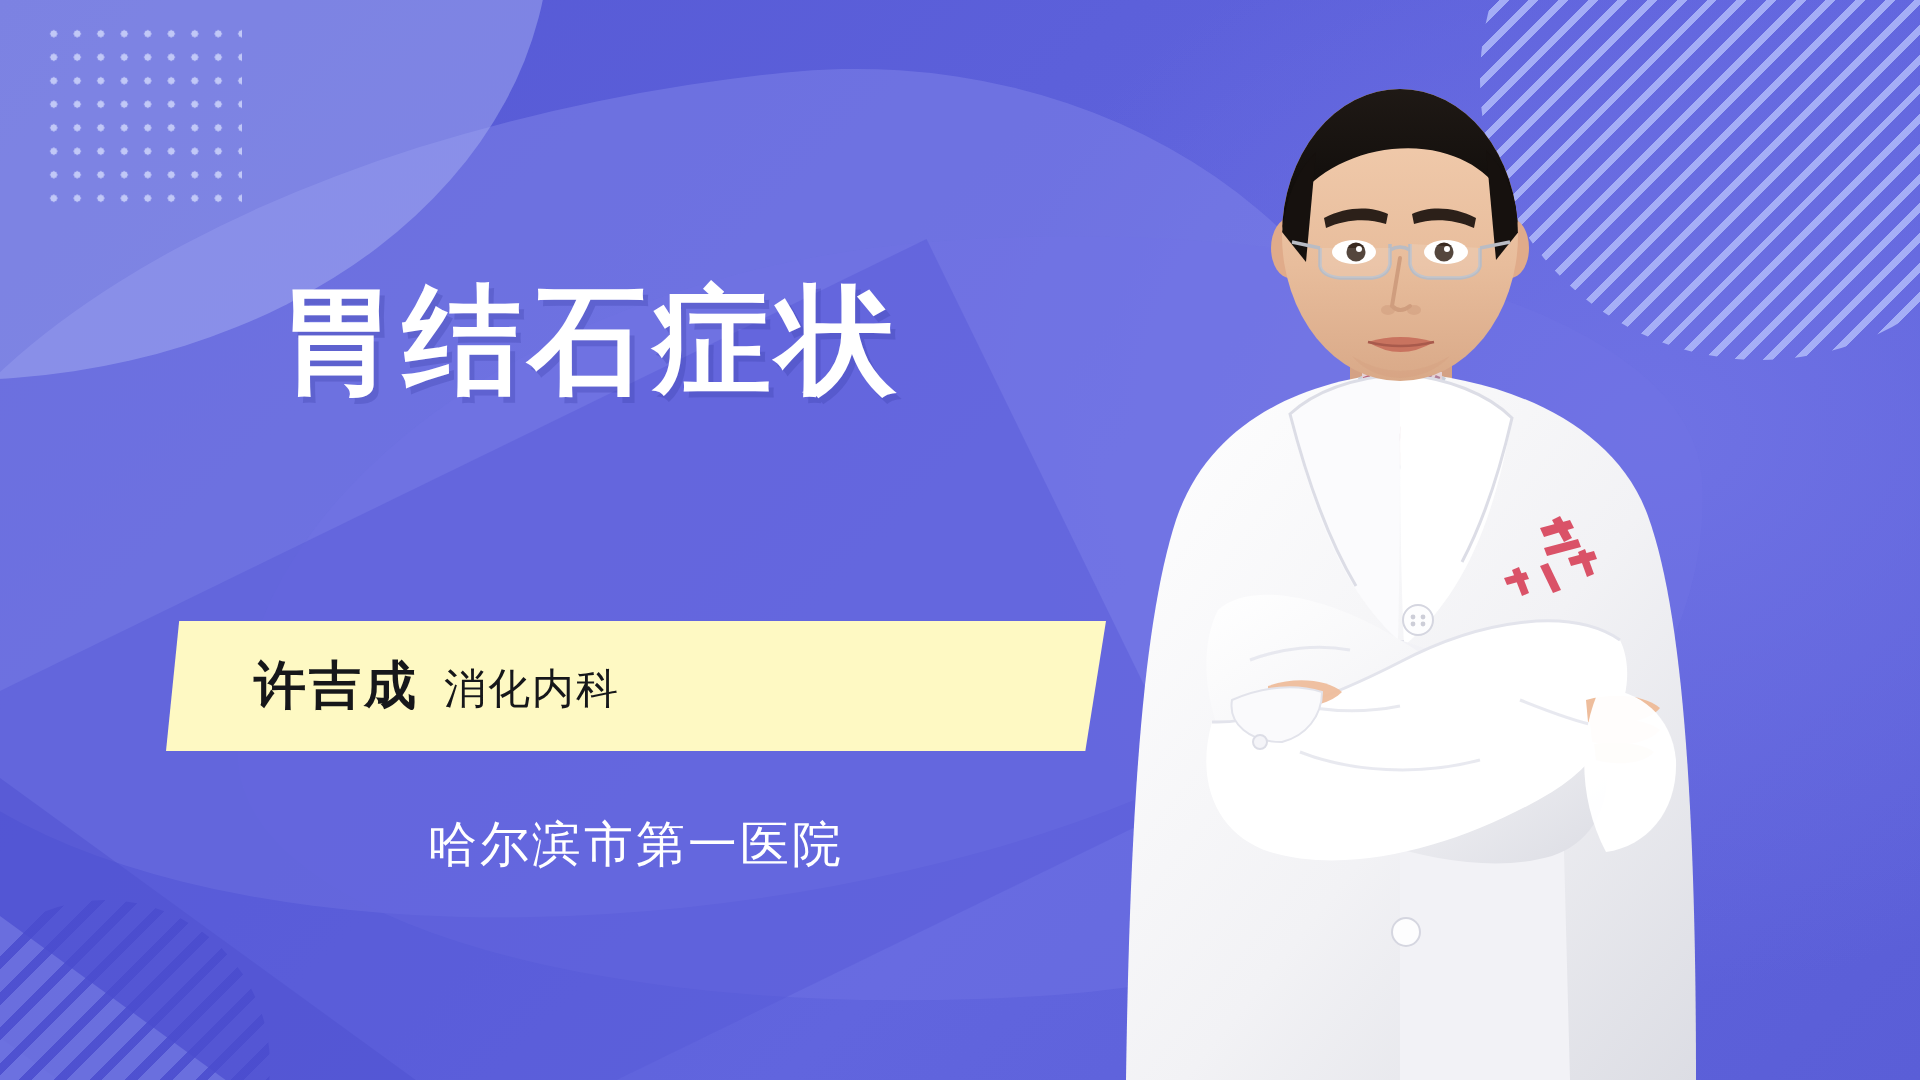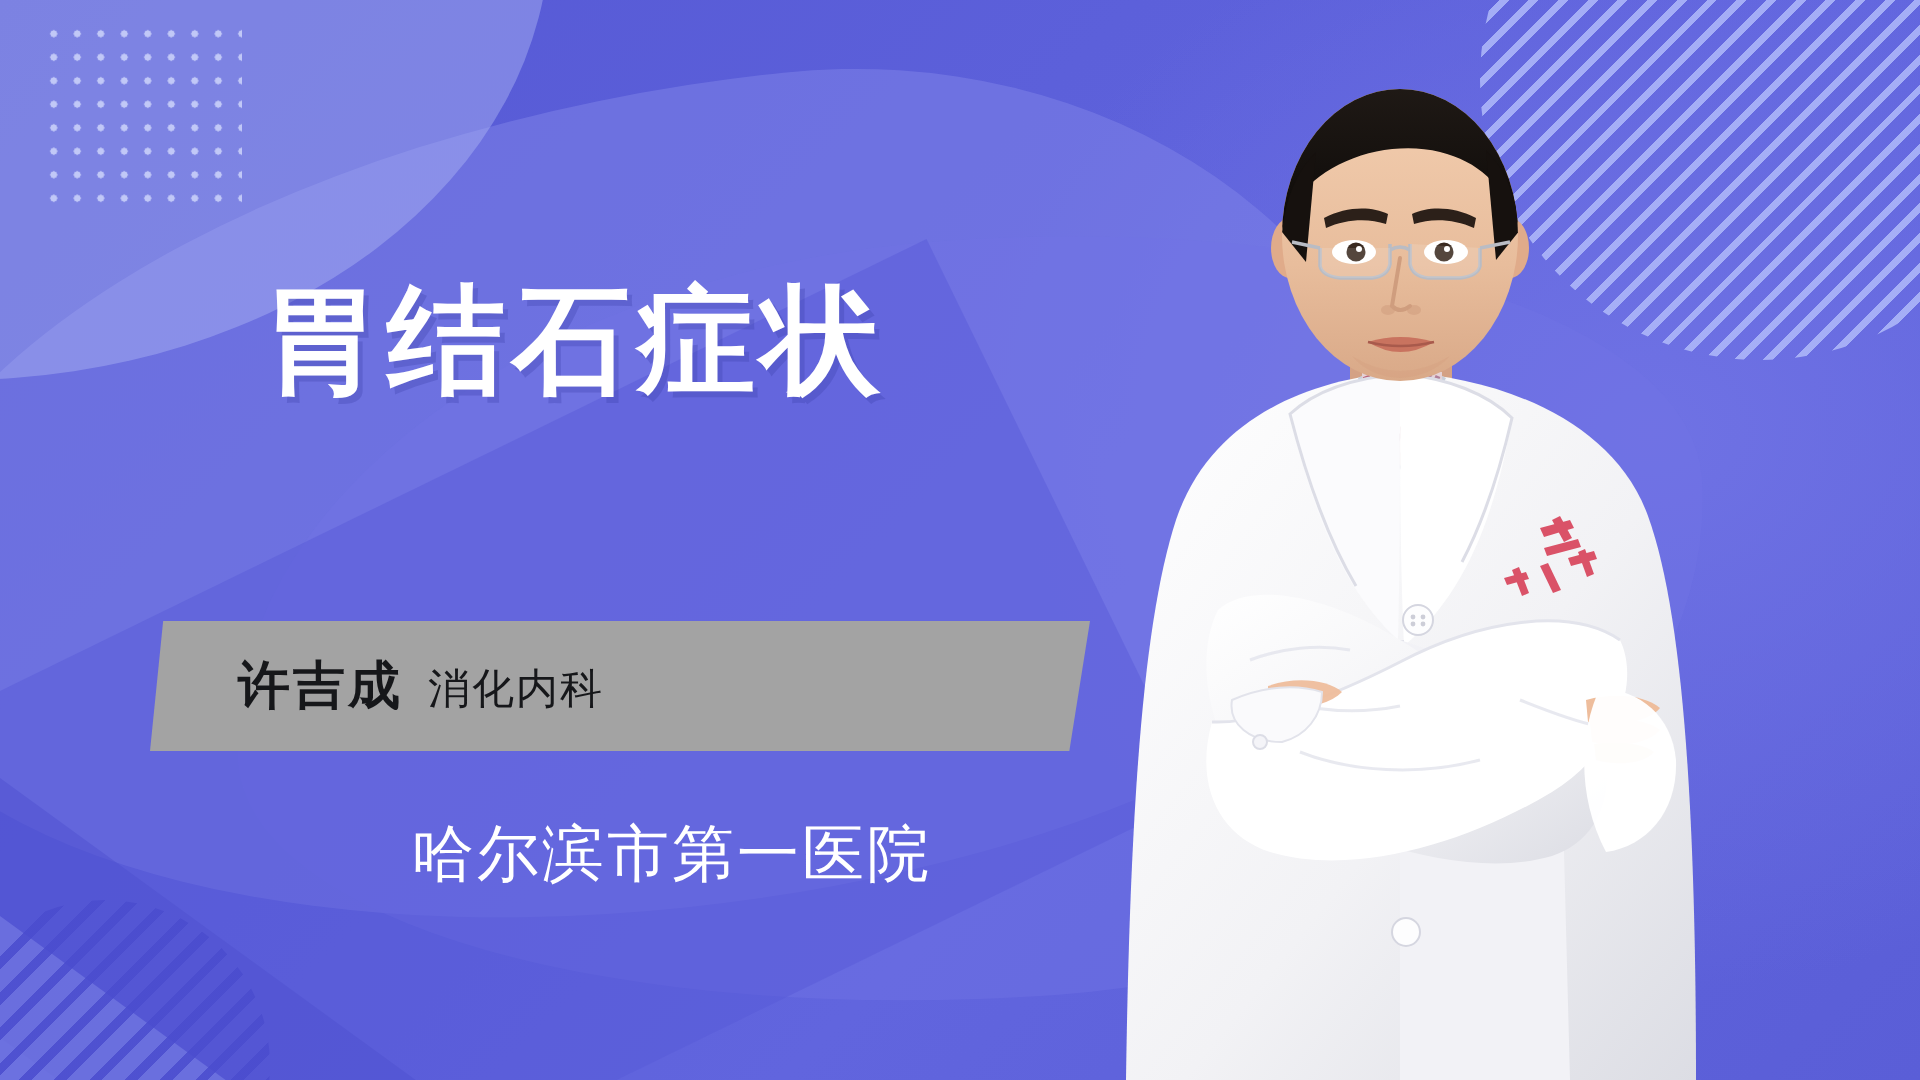--- a/index.html
+++ b/index.html
@@ -140,21 +140,21 @@
       rgba(74,76,206,0.85) 0px,
       rgba(74,76,206,0.85) 9px,
       rgba(74,76,206,0) 9px,
       rgba(74,76,206,0) 25px
     );
   }
 
   
   .content {
     position: absolute;
-    left: 0;
+    left: 16px;
     top: 0;
     width: 1200px;
     height: 1040px;
   }
 
   .main-title {
     position: absolute;
     left: 262px;
     top: 279px;
     margin: 0;
@@ -168,21 +168,21 @@
     font-family: "Liberation Sans", "DejaVu Sans", sans-serif;
   }
 
   
   .banner {
     position: absolute;
     left: 150px;
     top: 621px;
     width: 940px;
     height: 130px;
-    background: #a3a3a3;
+    background: #fef9c3;
     clip-path: polygon(1.4% 0%, 100% 0%, 97.8% 100%, 0% 100%);
     display: flex;
     align-items: center;
   }
   .banner-inner {
     display: flex;
     align-items: baseline;
     padding-left: 88px;
     white-space: nowrap;
   }
@@ -207,21 +207,21 @@
     color: #16171a;
     letter-spacing: 2px;
     margin-left: 25px;
     font-family: Liberation Sans, sans-serif;
   }
 
   .hospital {
     position: absolute;
     left: 412px;
     top: 812px;
-    font-size: 62px;
+    font-size: 49px;
     font-weight: 400;
     letter-spacing: 3px;
     color: #ffffff;
     white-space: nowrap;
     font-family: "Liberation Sans", "DejaVu Sans", sans-serif;
   }
 
   
   .portrait {
     position: absolute;

